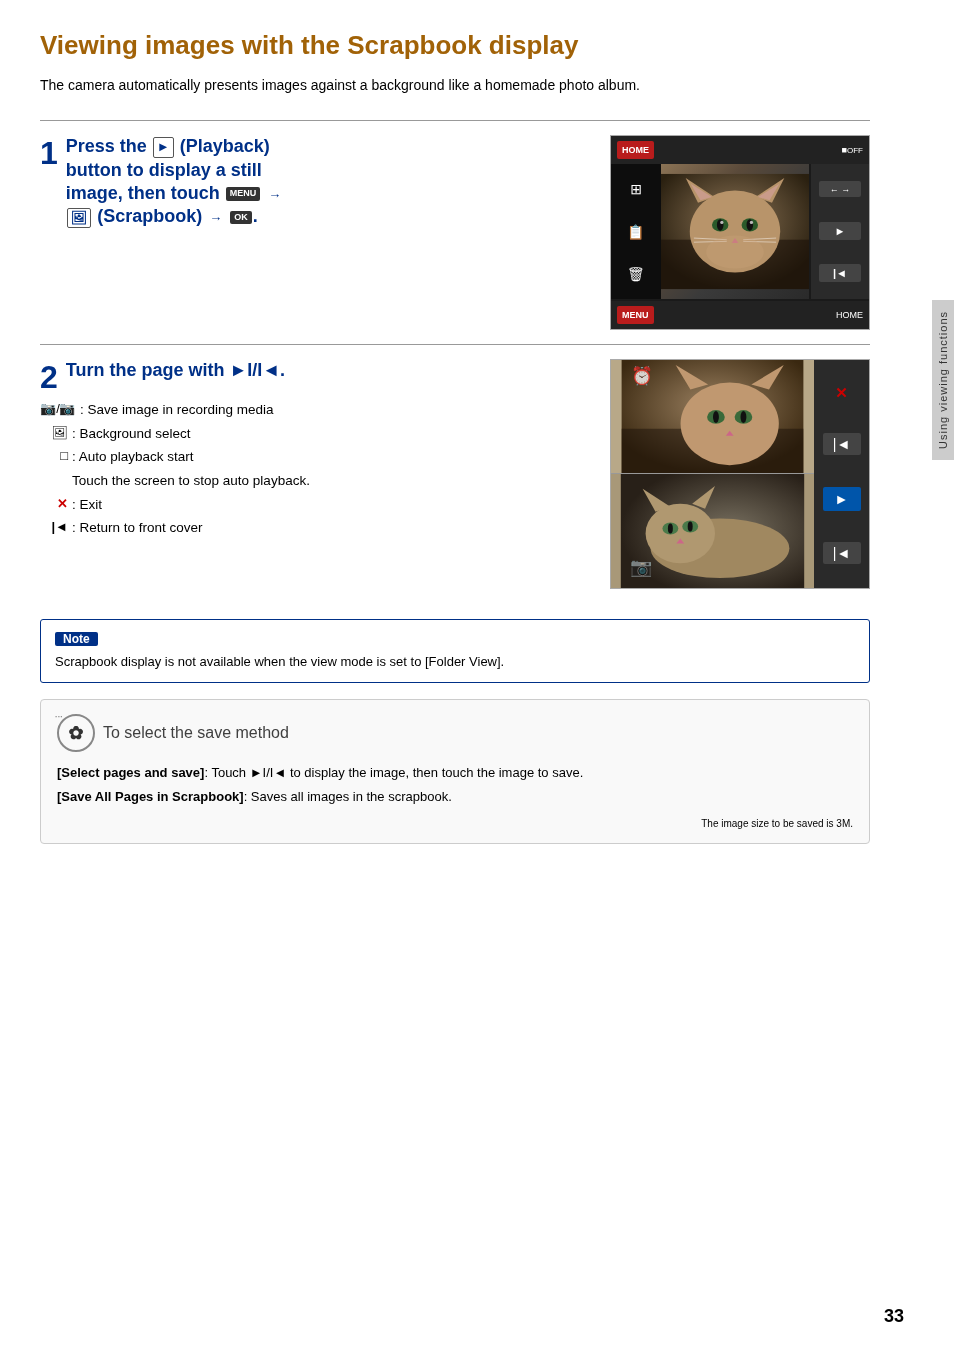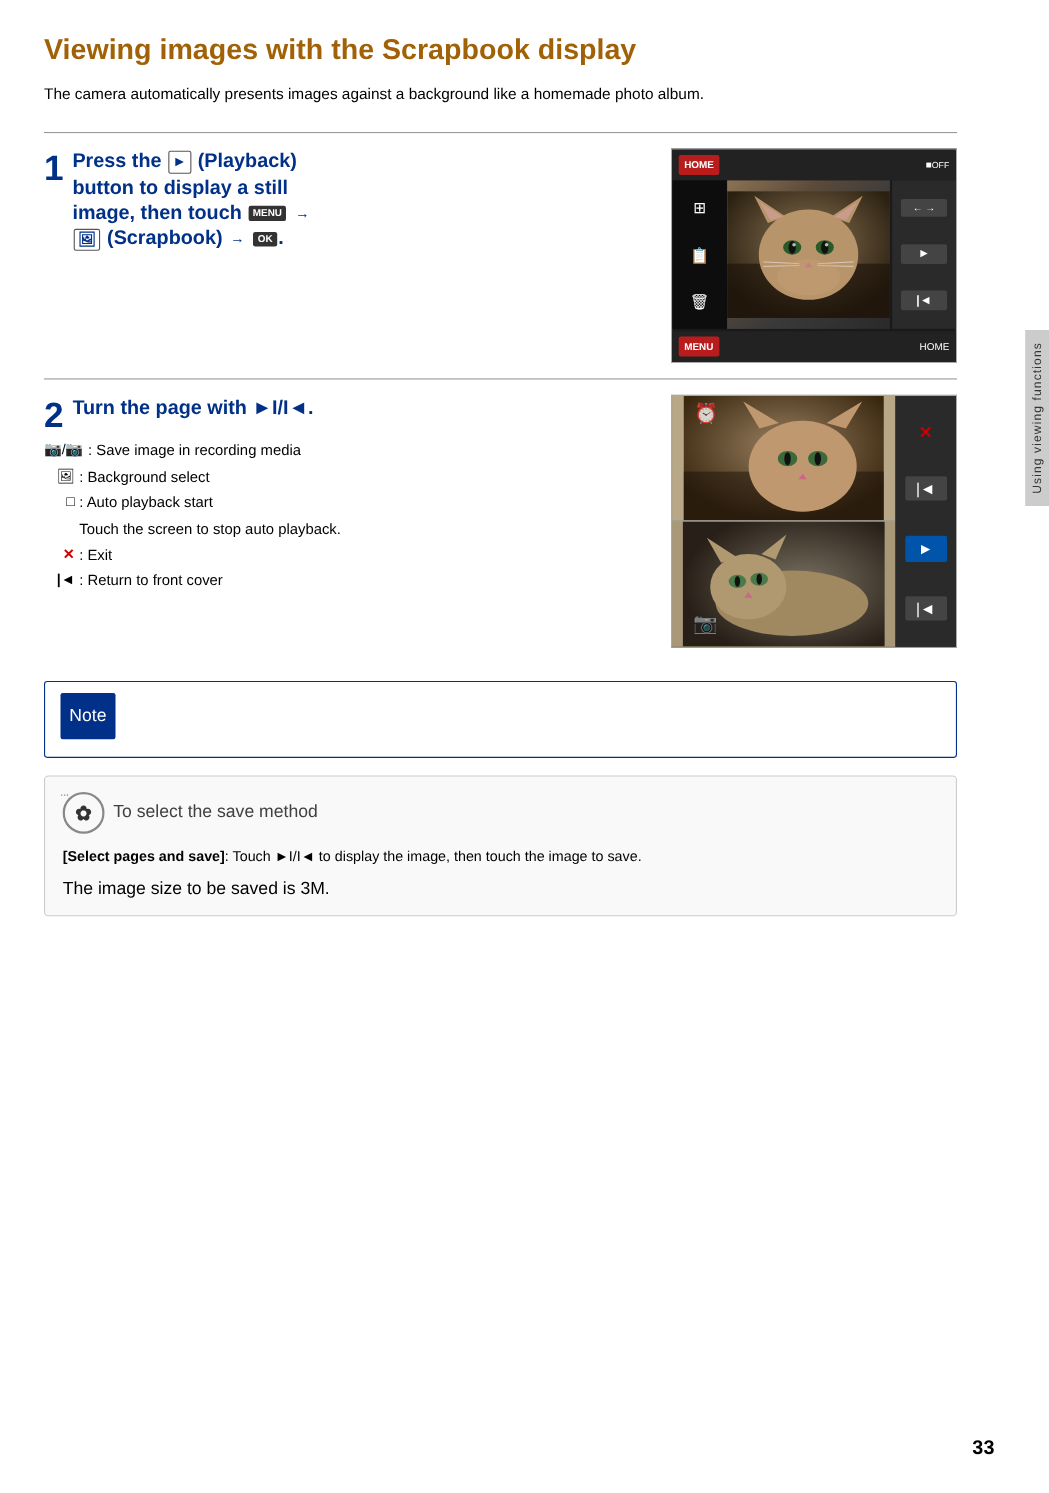--- a/index.html
+++ b/index.html
@@ -276,23 +276,23 @@
       border-radius: 3px;
       padding: 10px 14px;
       margin: 16px 0;
       background: #fff;
     }
 
     .note-label {
       display: inline-block;
       background: #003087;
       color: #fff;
-      font-size: 16px;
-      font-weight: normal;
-      padding: 12px 8px;
+      font-size: 12px;
+      font-weight: bold;
+      padding: 0 8px;
       border-radius: 2px;
       margin-bottom: 6px;
     }
 
     .note-text {
       font-size: 13px;
       line-height: 1.5;
     }
 
     
@@ -329,22 +329,23 @@
 
     .tip-body p {
       margin-bottom: 2px;
     }
 
     .bold-bracket {
       font-weight: bold;
     }
 
     .tip-footer {
-      font-size: 16px;
+      font-size: 10px;
       margin-top: 10px;
+      text-align: right;
     }
 
     
     .side-tab {
       position: absolute;
       right: 0;
       top: 300px;
       width: 22px;
       height: 160px;
       background: #ccc;
@@ -614,34 +615,38 @@
           <span class="cam2-side-btn">|◄</span>
           <span class="cam2-active-btn">►</span>
           <span class="cam2-side-btn">|◄</span>
         </div>
       </div>
     </div>
   </div>
 
   <div class="note-section">
     <div class="note-label">Note</div>
+    <p class="note-text">Scrapbook display is not available when the view mode is set to [Folder View].</p>
   </div>
 
   <div class="tip-section">
     <div class="tip-header">
       <span class="tip-icon" style="font-size:28px; font-weight:bold; color:#333; border:2px solid #888; border-radius:50%; width:38px; height:38px; display:flex; align-items:center; justify-content:center; position:relative; flex-shrink:0;">
         <span style="font-size:18px; position:relative;">✿</span>
         <span style="position:absolute; top:-4px; left:-4px; font-size:8px; color:#888;">···</span>
       </span>
       <span class="tip-title">To select the save method</span>
     </div>
     <div class="tip-body">
       <p>
         <span class="bold-bracket">[Select pages and save]</span><span>: Touch ►I/I◄ to display the image, then touch the image to save.</span>
       </p>
+      <p>
+        <span class="bold-bracket">[Save All Pages in Scrapbook]</span><span>: Saves all images in the scrapbook.</span>
+      </p>
     </div>
     <p class="tip-footer">The image size to be saved is 3M.</p>
   </div>
 
 </div>
 
 <div class="side-tab">
   <span class="side-tab-text">Using viewing functions</span>
 </div>
 

